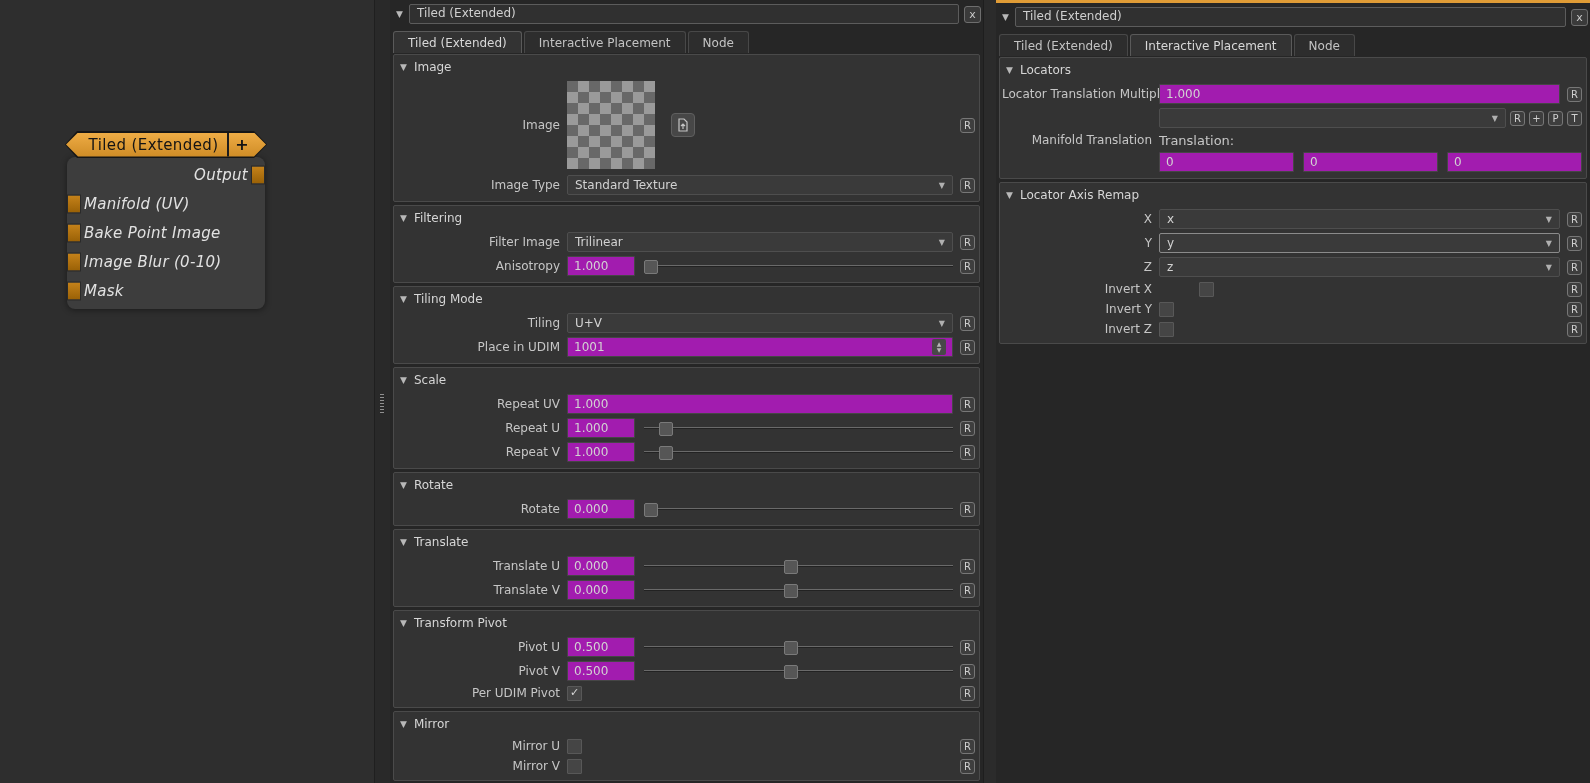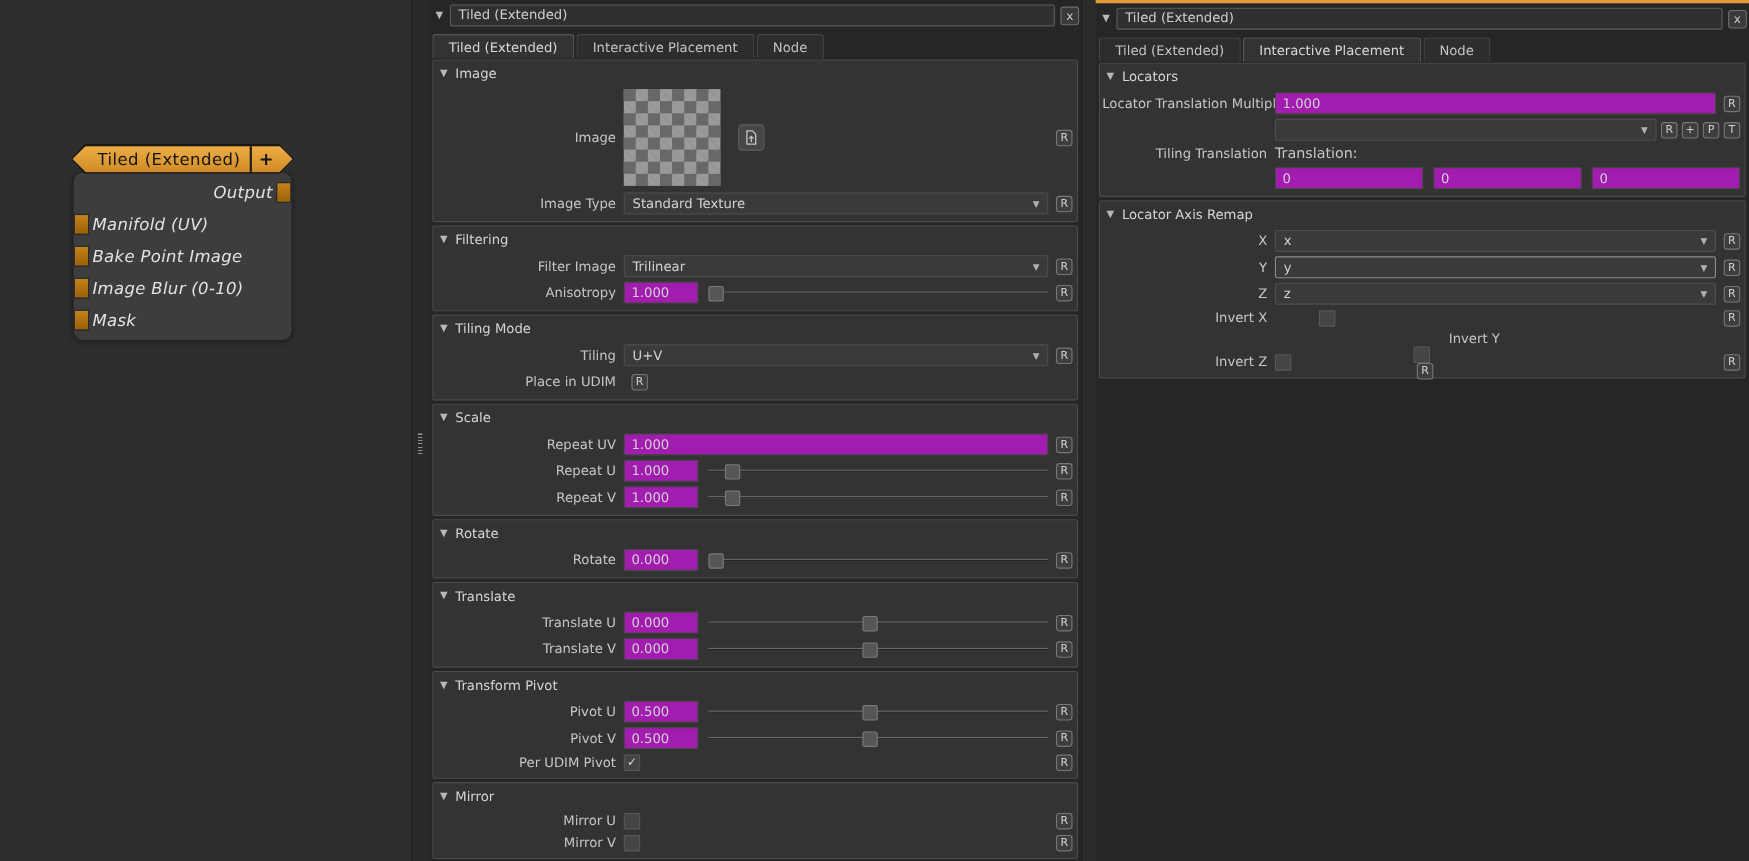--- a/index.html
+++ b/index.html
@@ -202,20 +202,27 @@
         <div class="row">
           <div class="label">Tiling</div>
           <div class="dropdown">
             <span>U+V</span>
             <span class="arrow">▼</span>
           </div>
           <button class="rbtn">R</button>
         </div>
         <div class="row">
           <div class="label">Place in UDIM</div>
+          <div class="field grow">
+            <span>1001</span>
+            <span class="spinner">
+                <span>▲</span>
+                <span>▼</span>
+              </span>
+          </div>
           <button class="rbtn">R</button>
         </div>
       </section>
 
       <section class="group">
         <div class="group-header">
           <span class="tri">▼</span>
           <span>Scale</span>
         </div>
         <div class="row">
@@ -358,21 +365,21 @@
           <div class="dropdown">
             <span></span>
             <span class="arrow">▼</span>
           </div>
           <button class="sbtn">R</button>
           <button class="sbtn">+</button>
           <button class="sbtn">P</button>
           <button class="sbtn">T</button>
         </div>
         <div class="row" style="height:16px;">
-          <div class="label">Tiling Translation</div>
+          <div class="label">Manifold Translation</div>
           <span class="sub-label">Translation:</span>
         </div>
         <div class="row">
           <div class="label"></div>
           <div class="triple">
             <div class="field">0</div>
             <div class="field">0</div>
             <div class="field">0</div>
           </div>
         </div>
@@ -406,21 +413,21 @@
             <span class="arrow">▼</span>
           </div>
           <button class="rbtn">R</button>
         </div>
         <div class="row" style="height:16px;gap:40px;">
           <div class="label">Invert X</div>
           <div class="checkbox"></div>
           <span class="spacer"></span>
           <button class="rbtn">R</button>
         </div>
-        <div class="row" style="height:16px;flex-direction:column;">
+        <div class="row" style="height:16px;">
           <div class="label">Invert Y</div>
           <div class="checkbox"></div>
           <span class="spacer"></span>
           <button class="rbtn">R</button>
         </div>
         <div class="row" style="height:16px;">
           <div class="label">Invert Z</div>
           <div class="checkbox"></div>
           <span class="spacer"></span>
           <button class="rbtn">R</button>

